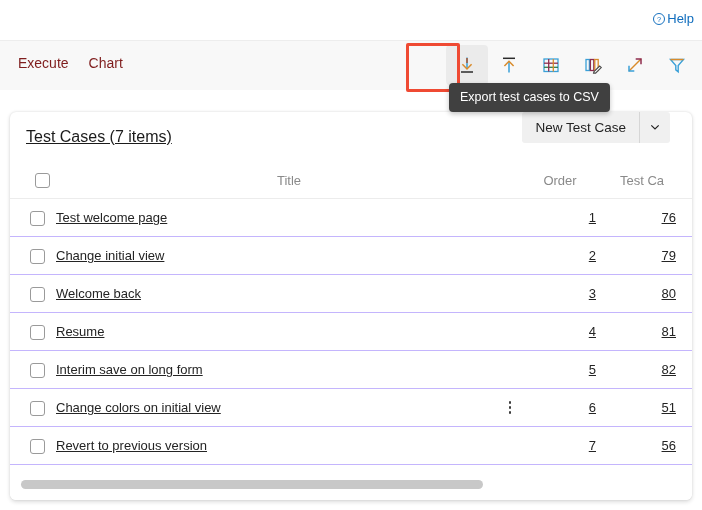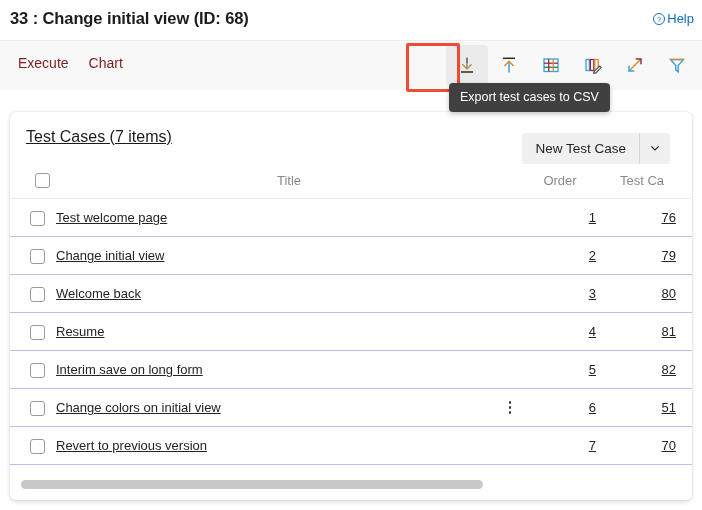--- a/index.html
+++ b/index.html
@@ -121,21 +121,21 @@
     position: relative;
     height: 54px;
   }
   .card-title {
     position: absolute; left: 16px; top: 16px;
     font-size: 16px; color: #1b1b1b;
     white-space: nowrap;
     text-decoration: underline;
   }
   .split-btn {
-    position: absolute; right: 22px; top: 21px;
+    position: absolute; right: 22px; top: 0;
     display: flex; align-items: stretch;
     height: 31px;
     background: #f0f0f0;
     border-radius: 3px;
     overflow: hidden;
   }
   .split-btn .main {
     padding: 0 13px;
     display: flex; align-items: center;
     font-size: 13.5px; color: #242424;
@@ -238,21 +238,20 @@
     width: 462px; height: 9px;
     background: #c8c8c8;
     border-radius: 5px;
     cursor: pointer;
   }
 </style>
 </head>
 <body>
 
 <div class="titlebar">
-  <div class="page-title">33 : Change initial view (ID: 68)</div>
   <a class="help-link">
     <span class="qicon">
       <svg width="14" height="14" viewBox="0 0 16 16">
         <circle cx="8" cy="8" r="6.3" fill="none" stroke="#0f6cbd" stroke-width="1.1"></circle>
         <text x="8" y="11.4" font-size="8.5" text-anchor="middle" fill="#0f6cbd" font-family="Liberation Sans, sans-serif">?</text>
       </svg>
     </span>
     <span>Help</span>
   </a>
 </div>
@@ -439,21 +438,21 @@
           <td class="cell-num">51</td>
           <td></td>
         </tr>
 
         <tr>
           <td class="cell-check">
             <span class="cbox"></span>
           </td>
           <td class="cell-title">Revert to previous version</td>
           <td class="cell-num">7</td>
-          <td class="cell-num">70</td>
+          <td class="cell-num">56</td>
           <td></td>
         </tr>
 
       </tbody>
     </table>
   </div>
 
   <div class="hscroll">
     <div class="track"></div>
     <div class="thumb"></div>

